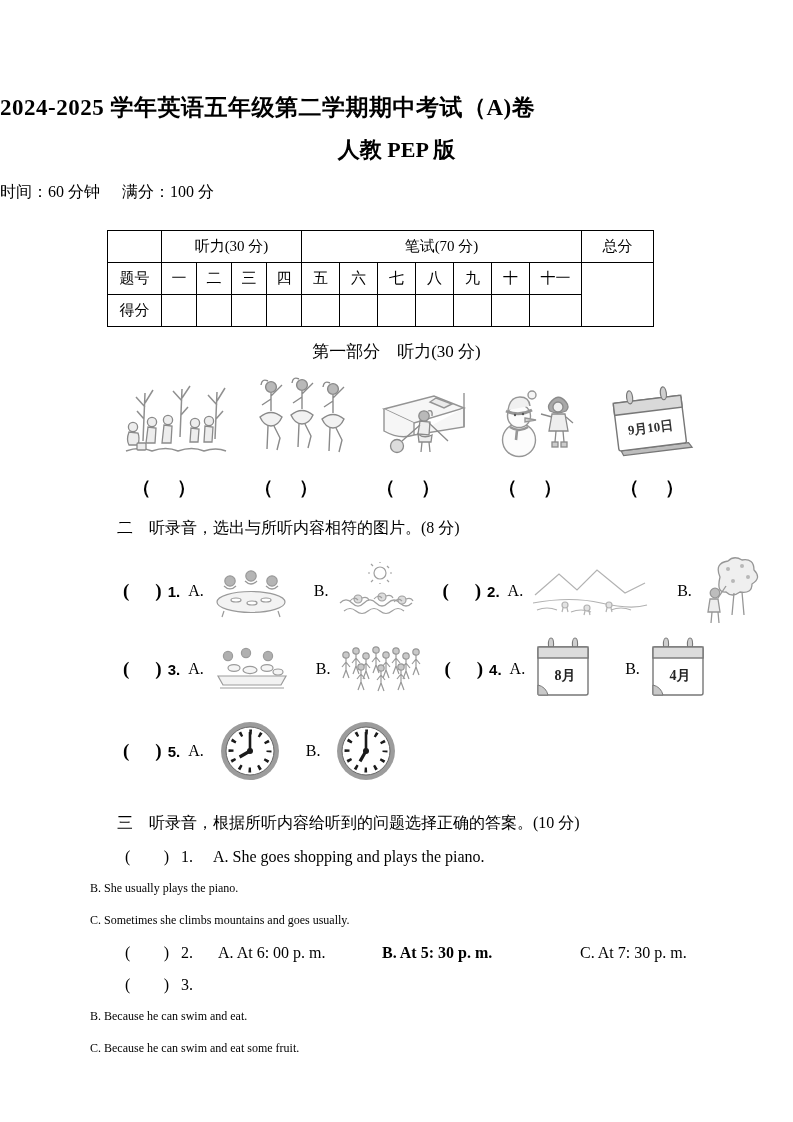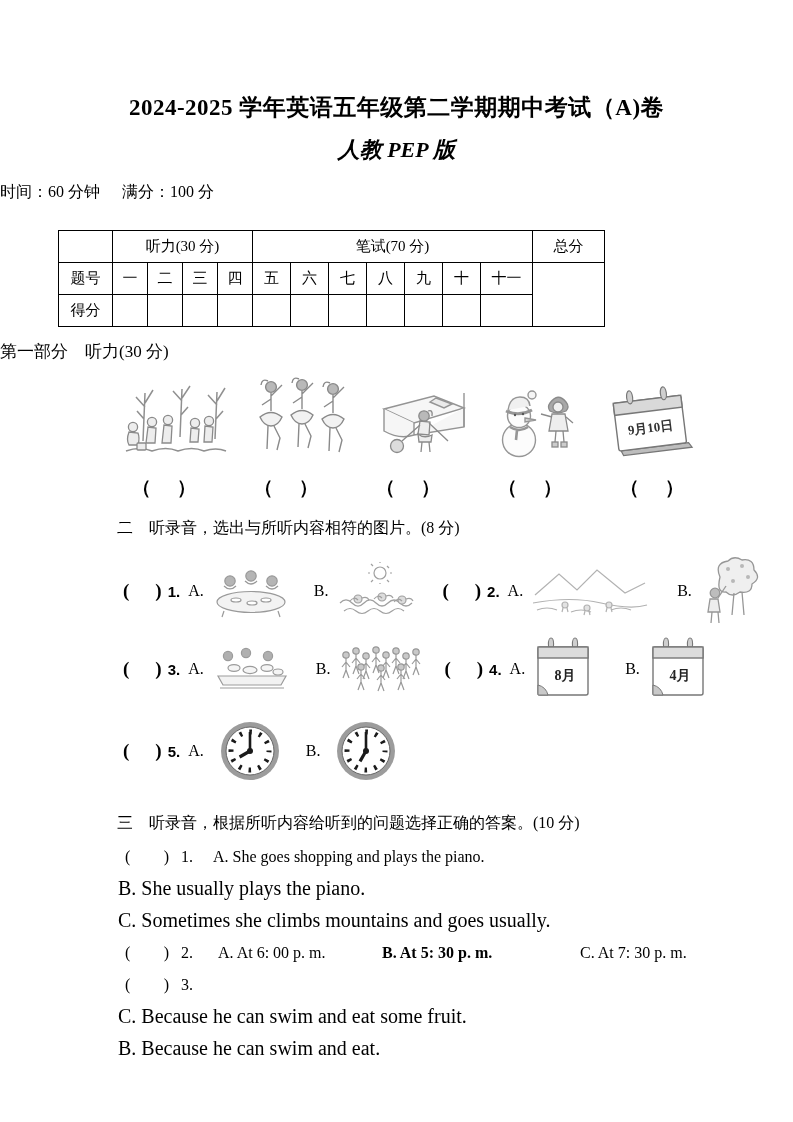--- a/index.html
+++ b/index.html
@@ -1,46 +1,46 @@
 <!DOCTYPE html>
 <html><head>
 <meta charset="utf-8">
 <style>
   html,body{margin:0;padding:0;background:#fff;}
   .page{position:relative;width:793px;height:1122px;background:#fff;color:#000;
         font-family:"Liberation Serif","DejaVu Serif",serif;overflow:hidden;}
-  .title{margin:0;padding-top:92px;text-align:center;font-size:23px;font-weight:bold;letter-spacing:.5px;}
-  .subtitle{margin:12px 0 0;text-align:center;font-size:22px;font-weight:bold;font-style:italic;}
+  .title{margin:0;padding-top:92px;font-size:23px;font-weight:bold;letter-spacing:.5px;}
+  .subtitle{margin:12px 0 0;text-align:center;font-size:22px;font-weight:bold;}
   .info-line{margin-top:17px;padding-right:112px;text-align:left;font-size:16px;}
   .info-line .gap{display:inline-block;width:22px;}
 
-  table.score{border-collapse:collapse;margin:27px 0 0 58px;table-layout:fixed;}
+  table.score{border-collapse:collapse;margin:27px 0 0 107px;table-layout:fixed;}
   table.score td{border:1.6px solid #000;height:31px;text-align:center;font-size:15px;padding:0;}
 
-  .part-header{margin-top:13px;font-size:17px;}
+  .part-header{margin-top:13px;text-align:center;font-size:17px;}
 
   .q-heading{margin:17px 0 0 117px;font-size:16px;}
 
   .q1-row{display:flex;justify-content:space-between;align-items:flex-end;
           margin:10px 0 0 122px;width:572px;height:90px;}
   .q1-col{display:flex;flex-direction:column;align-items:center;}
   .blank{display:inline-flex;font-size:19px;font-weight:bold;}
   .blank .bgap{display:inline-block;width:26px;}
   .q1-blank-row{display:flex;justify-content:space-between;margin:12px 0 0 132px;width:552px;}
 
   .q2-row{display:flex;align-items:center;margin-left:123px;font-size:16px;}
   .q2-row1{margin-top:14px;height:76px;}
   .q2-row2{margin-top:2px;height:76px;}
   .q2-row3{margin-top:4px;height:80px;}
   .q2-num{font-family:"Liberation Sans","DejaVu Sans",sans-serif;font-weight:bold;font-size:15px;}
   .ml6{margin-left:6px;}.ml8{margin-left:8px;}.ml10{margin-left:10px;}.ml14{margin-left:14px;}
   .ml20{margin-left:20px;}.ml24{margin-left:24px;}.ml28{margin-left:28px;}.ml34{margin-left:34px;}
 
   .q3-line{display:flex;margin:13px 0 0 125px;font-size:16px;line-height:19px;}
-  .q3-cont{margin:13px 0 0 118px;font-size:20px;line-height:19px;}
+  .q3-cont{margin:13px 0 0 90px;font-size:12px;line-height:19px;}
   .q3-blank{display:inline-flex;justify-content:space-between;width:44px;}
   .q3-num{margin-left:12px;}
   .q3-text{margin-left:20px;}
   .q3-colA{margin-left:25px;width:164px;}
   .q3-colB{width:198px;font-weight:bold;}
 
   svg{display:block;}
 </style>
 </head>
 <body>
@@ -446,16 +446,16 @@
     <span>C. At 7: 30 p. m.</span>
   </div>
 
   <div class="q3-line">
     <span class="q3-blank">
         <span>(</span>
         <span>)</span>
       </span>
     <span class="q3-num">3.</span>
   </div>
+  <div class="q3-cont">B. Because he can swim and eat.</div>
   <div class="q3-cont">C. Because he can swim and eat some fruit.</div>
-  <div class="q3-cont">B. Because he can swim and eat.</div>
 
 </div>
 
 </body></html>

